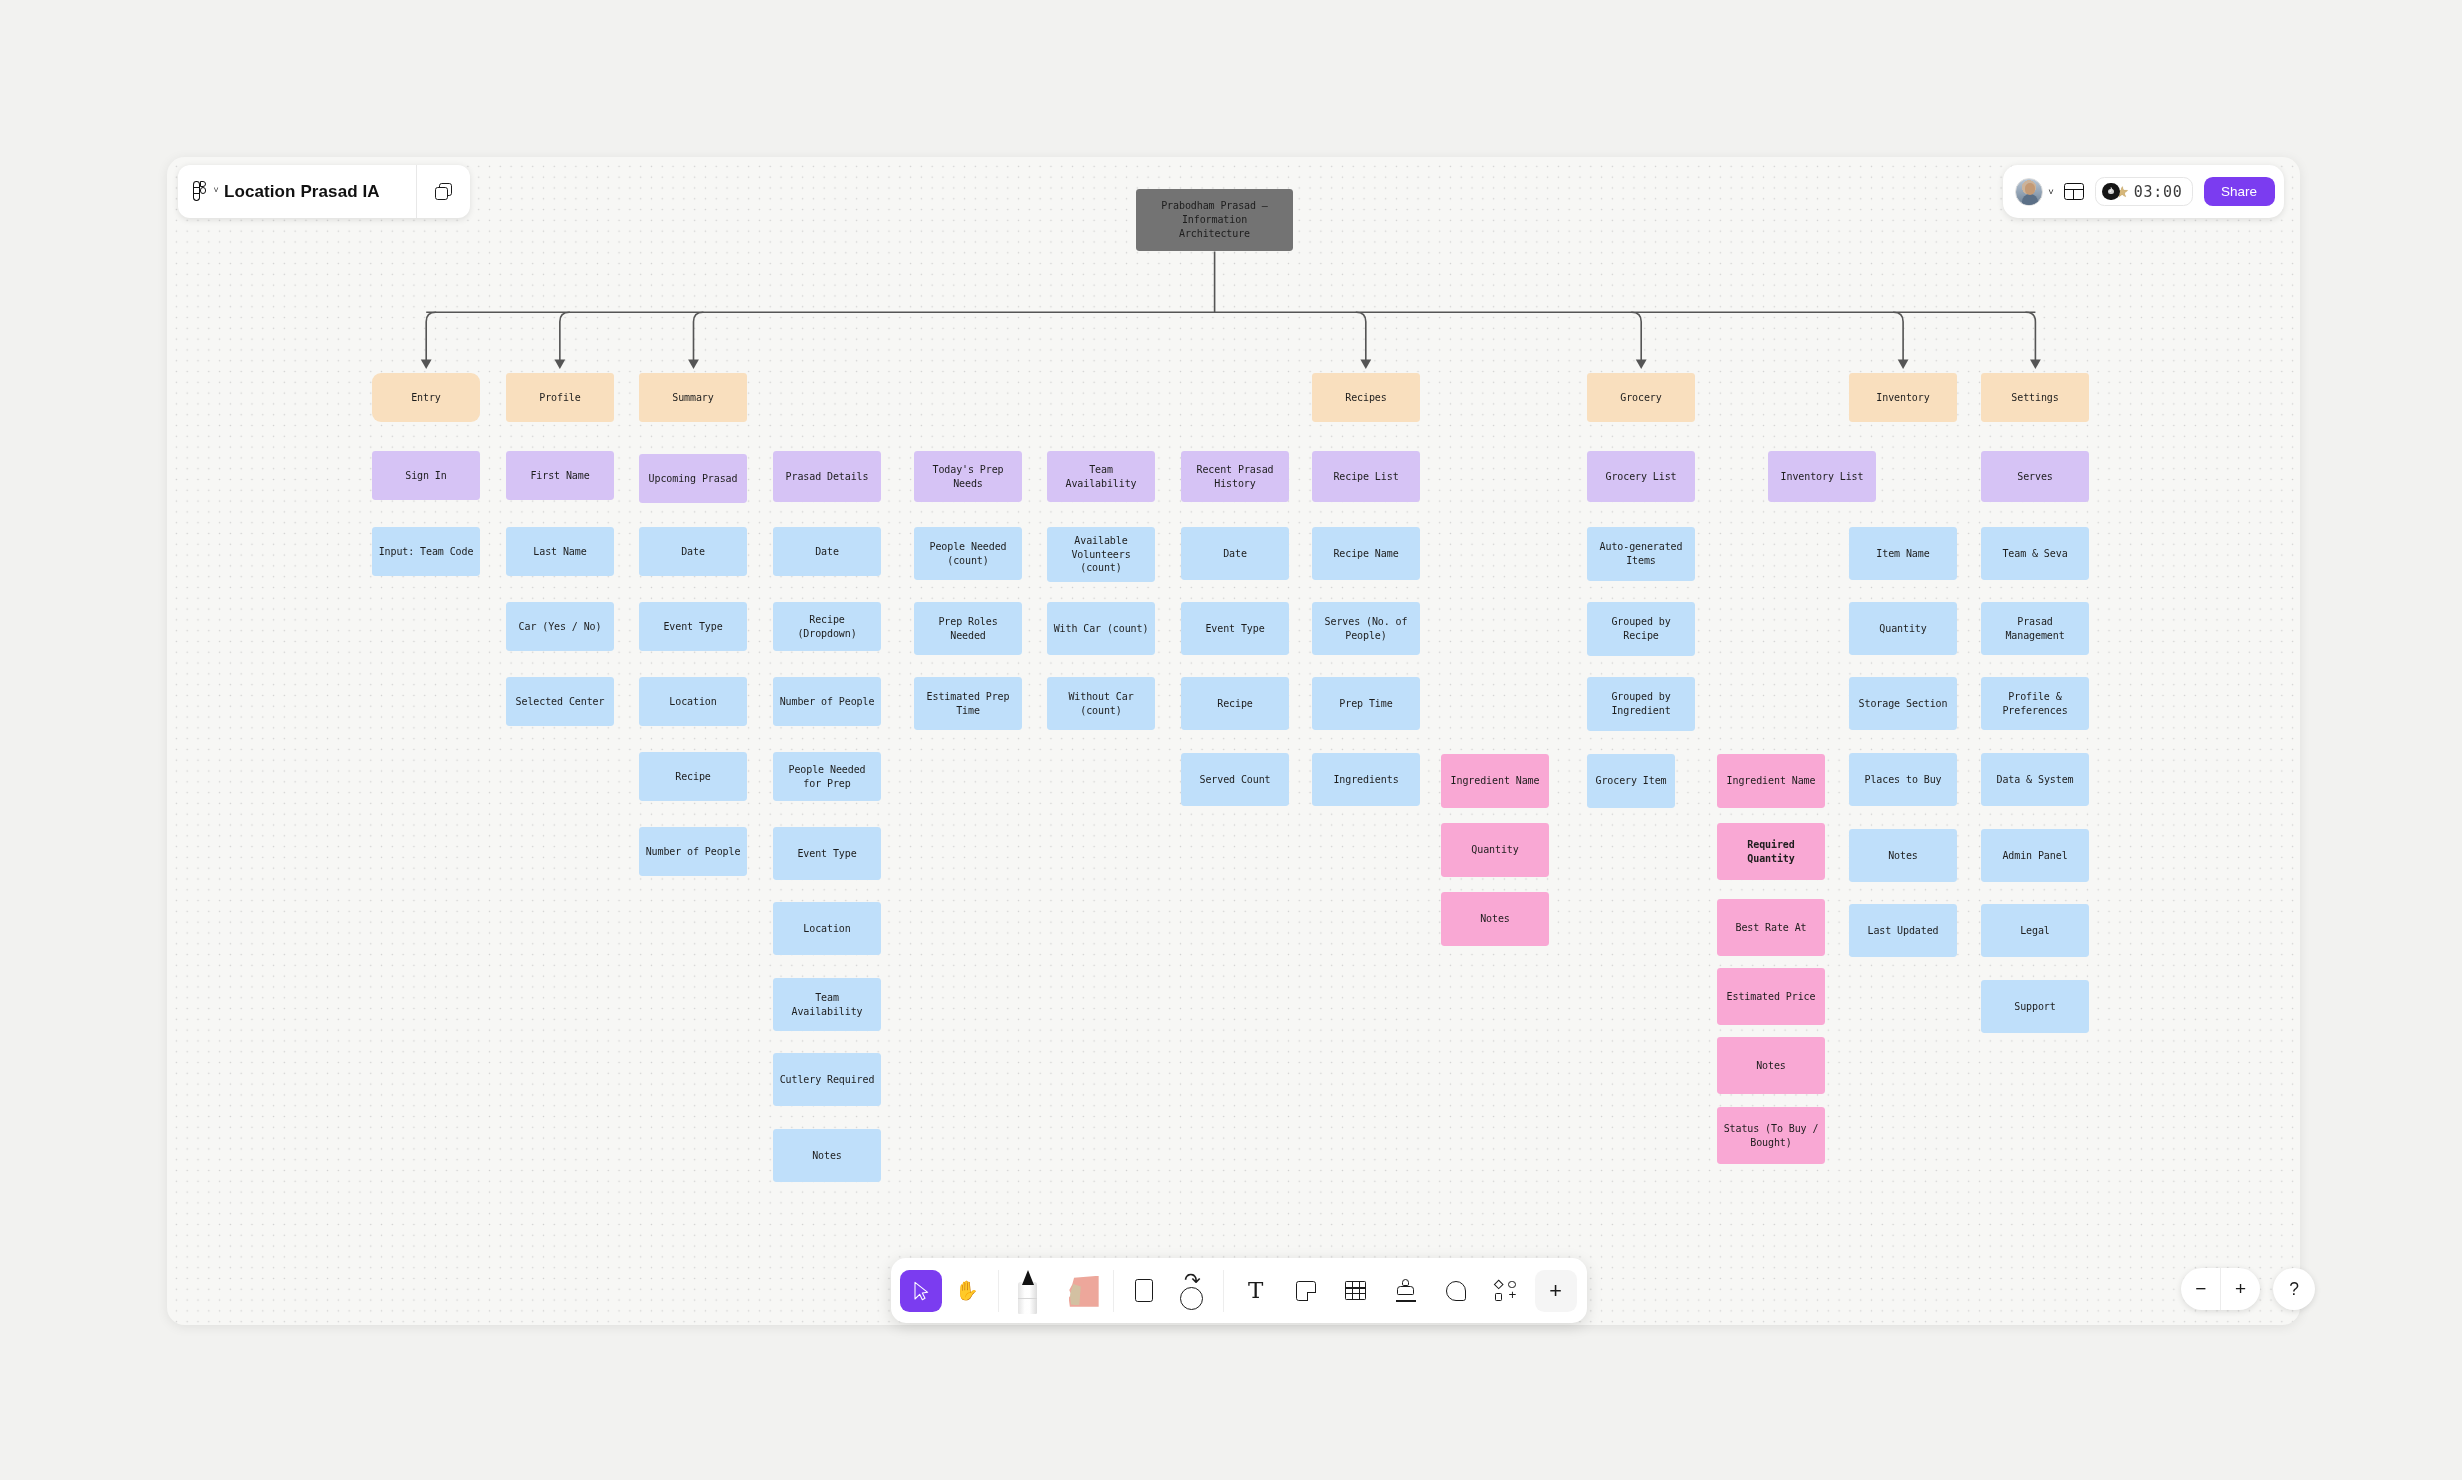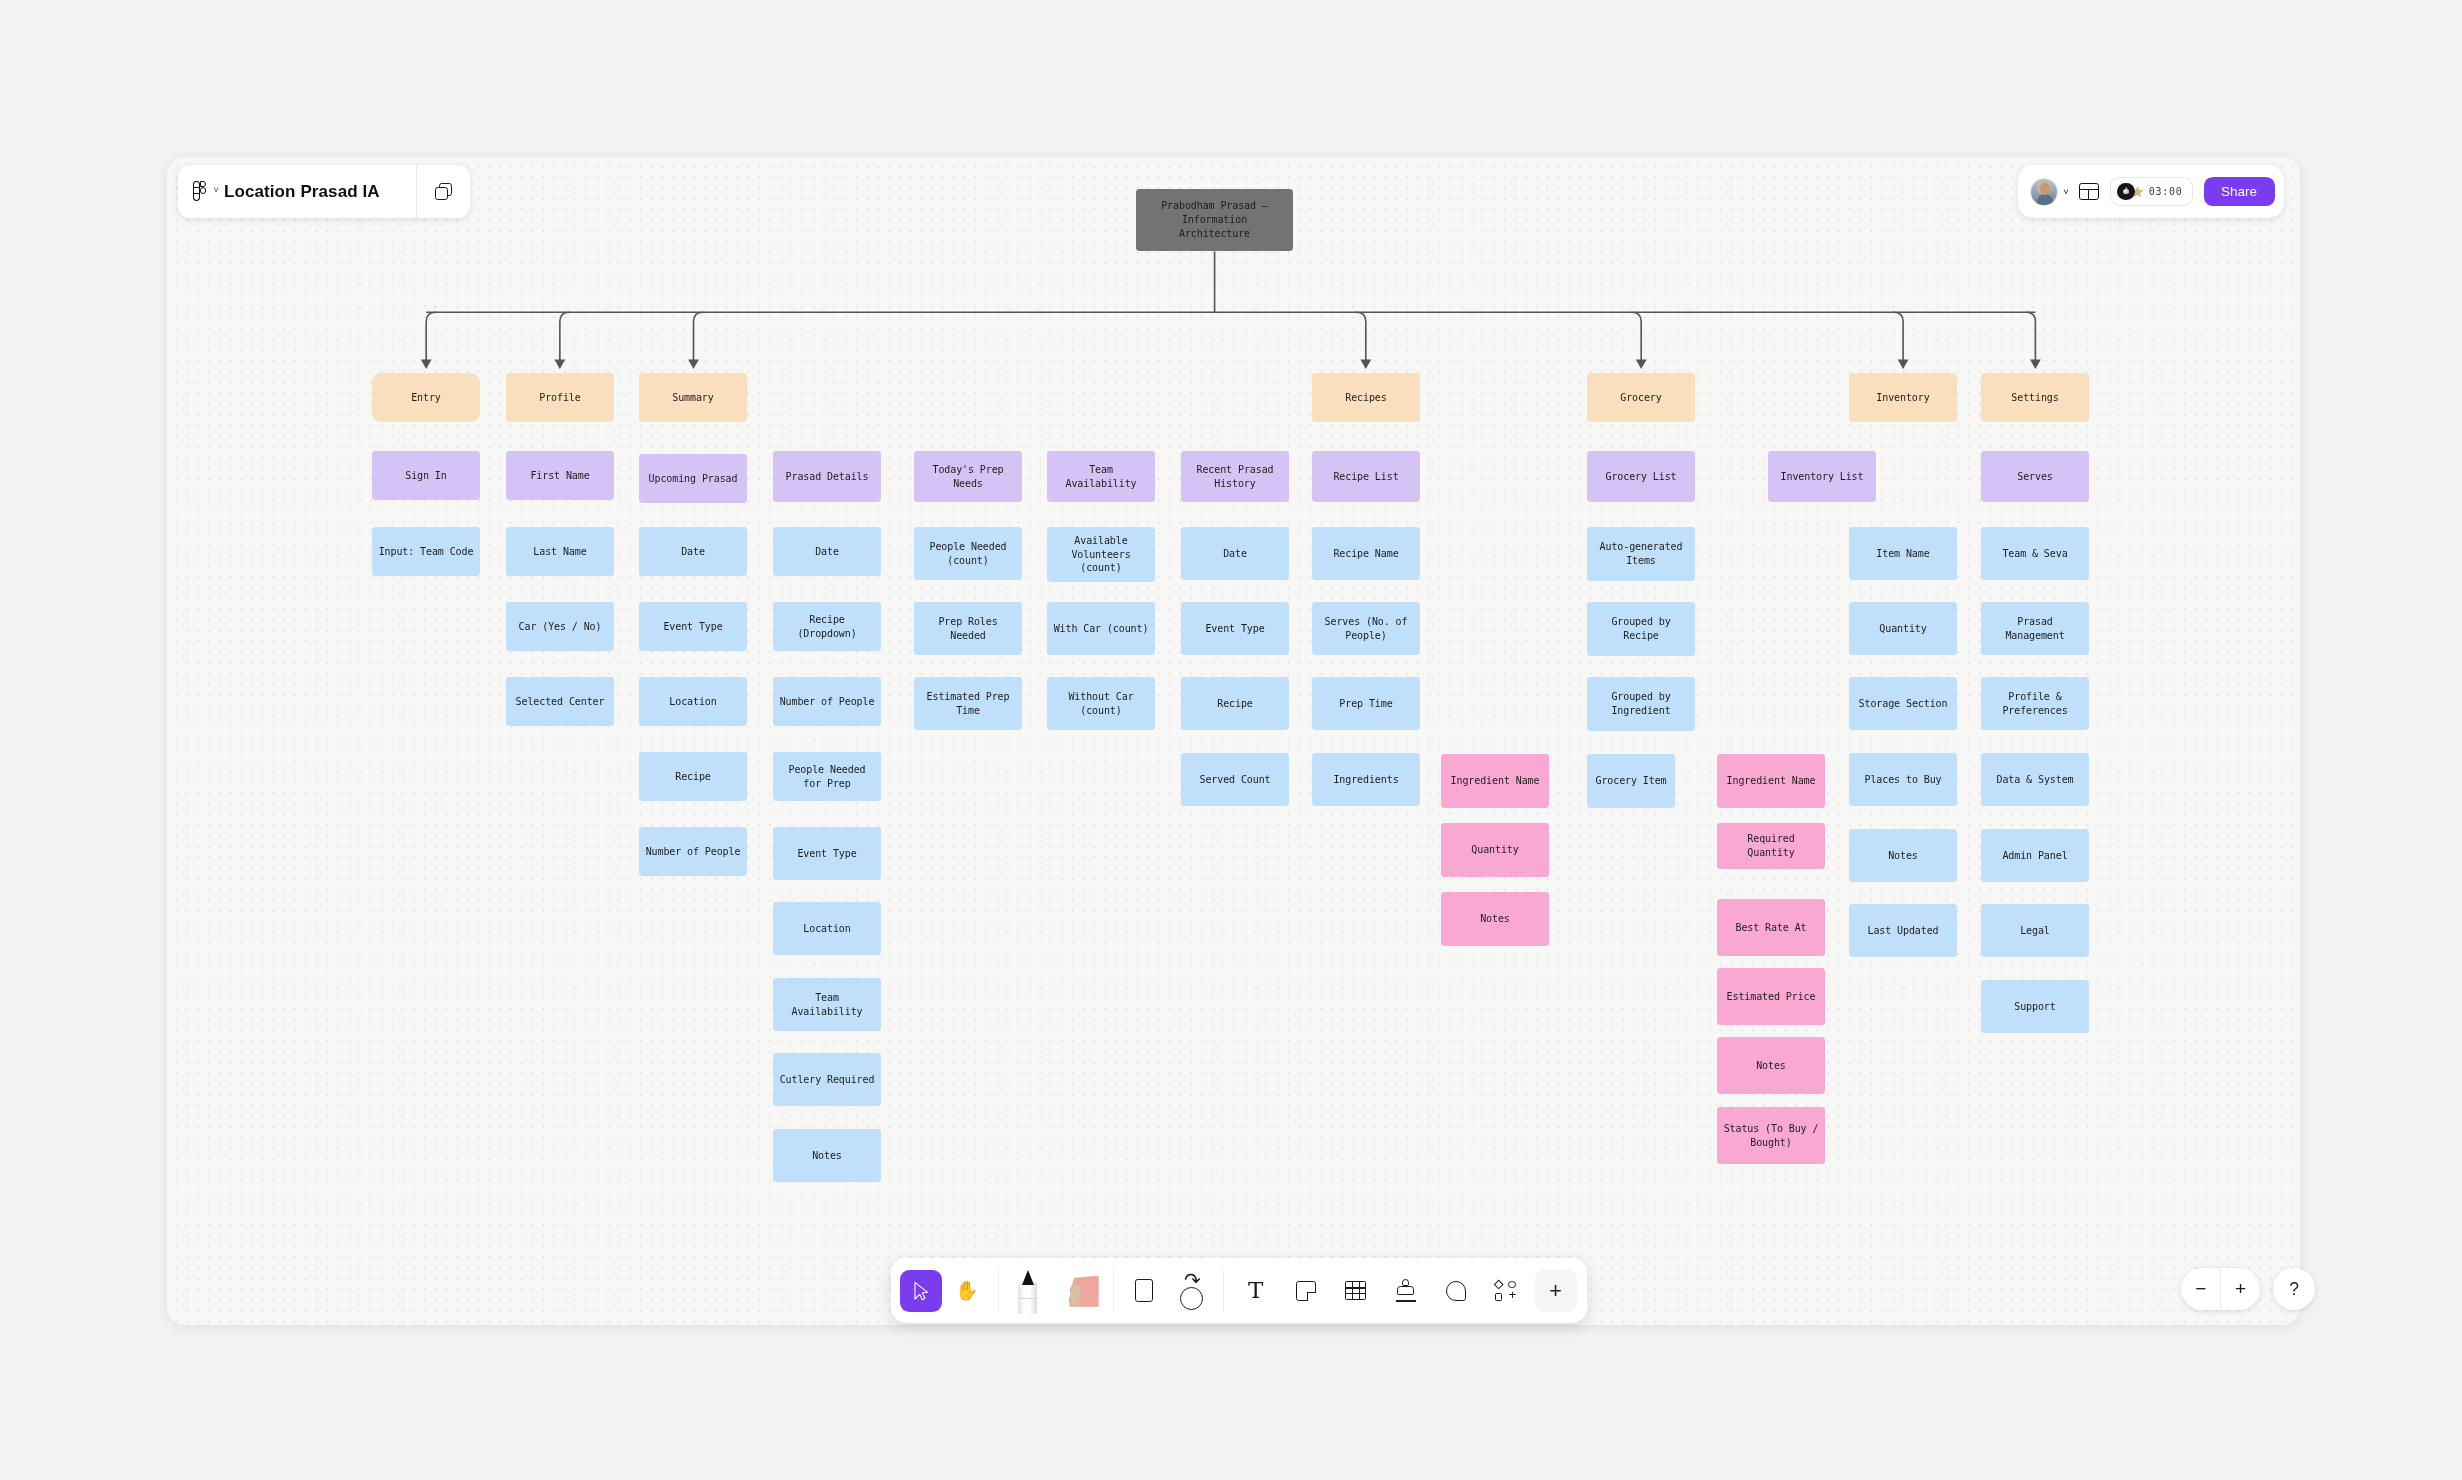--- a/index.html
+++ b/index.html
@@ -97,21 +97,21 @@
   .layout-icon::after  { content:''; position:absolute; left:7.4px; top:4.7px; bottom:0; width:1.6px; background:#111; }
   .timer {
     display: flex; align-items: center; gap: 4.7px;
     border: 1px solid #e6e6e6; border-radius: 9.4px;
     padding: 4.7px 9.4px 4.7px 6px; background: #fff;
   }
   .disc { width: 17.5px; height: 17.5px; border-radius: 50%; background: #151515; position: relative; }
   .disc::after { content:'♪'; position:absolute; left:0; right:0; top:1.3px; text-align:center; color:#fff; font-size:8.8px; }
   .disc::before { content:''; position:absolute; left:6px; top:6px; width:5.4px; height:5.4px; border-radius:50%; background:#cfcfcf; }
   .star { color: #d6b77a; font-size: 15px; margin-left: -8.8px; text-shadow: 0 0 0.7px #a98b4d; }
-  .timer-text { font-family: "DejaVu Sans Mono", monospace; font-size: 10px; color: #3a3a3a; letter-spacing: 0.7px; }
+  .timer-text { font-family: "DejaVu Sans Mono", monospace; font-size: 15px; color: #3a3a3a; letter-spacing: 0.7px; }
   .share-btn {
     background: #7b3cf0; color: #fff;
     border: none; border-radius: 8.8px;
     padding: 7.4px 17.5px; font-size: 13.5px; font-weight: 500;
     font-family: "Liberation Sans", sans-serif; cursor: pointer;
   }
 
   
   #nodes, #edges { position: absolute; inset: 0; }
   #edges { pointer-events: none; }
@@ -315,21 +315,21 @@
         <div class="node n-gray" style="left: 1274px; top: 735px; width: 108px; height: 54px;">Notes</div>
         <div class="node n-group" style="left: 1420px; top: 294px; width: 108px; height: 51px;">Grocery List</div>
         <div class="node n-leaf" style="left: 1420px; top: 370px; width: 108px; height: 54px;">Auto-generated
 Items</div>
         <div class="node n-leaf" style="left: 1420px; top: 445px; width: 108px; height: 54px;">Grouped by
 Recipe</div>
         <div class="node n-leaf" style="left: 1420px; top: 520px; width: 108px; height: 54px;">Grouped by
 Ingredient</div>
         <div class="node n-leaf" style="left: 1420px; top: 597px; width: 88px; height: 54px;">Grocery Item</div>
         <div class="node n-gray" style="left: 1550px; top: 597px; width: 108px; height: 54px;">Ingredient Name</div>
-        <div class="node n-gray" style="left: 1550px; top: 666px; width: 108px; height: 46px;">Required
+        <div class="node n-gray" style="left: 1550px; top: 666px; width: 108px; height: 57px; font-weight: bold;">Required
 Quantity</div>
         <div class="node n-gray" style="left: 1550px; top: 742px; width: 108px; height: 57px;">Best Rate At</div>
         <div class="node n-gray" style="left: 1550px; top: 811px; width: 108px; height: 57px;">Estimated Price</div>
         <div class="node n-gray" style="left: 1550px; top: 880px; width: 108px; height: 57px;">Notes</div>
         <div class="node n-gray" style="left: 1550px; top: 950px; width: 108px; height: 57px;">Status (To Buy /
 Bought)</div>
         <div class="node n-group" style="left: 1601px; top: 294px; width: 108px; height: 51px;">Inventory List</div>
         <div class="node n-leaf" style="left: 1682px; top: 370px; width: 108px; height: 53px;">Item Name</div>
         <div class="node n-leaf" style="left: 1682px; top: 445px; width: 108px; height: 53px;">Quantity</div>
         <div class="node n-leaf" style="left: 1682px; top: 520px; width: 108px; height: 53px;">Storage Section</div>

